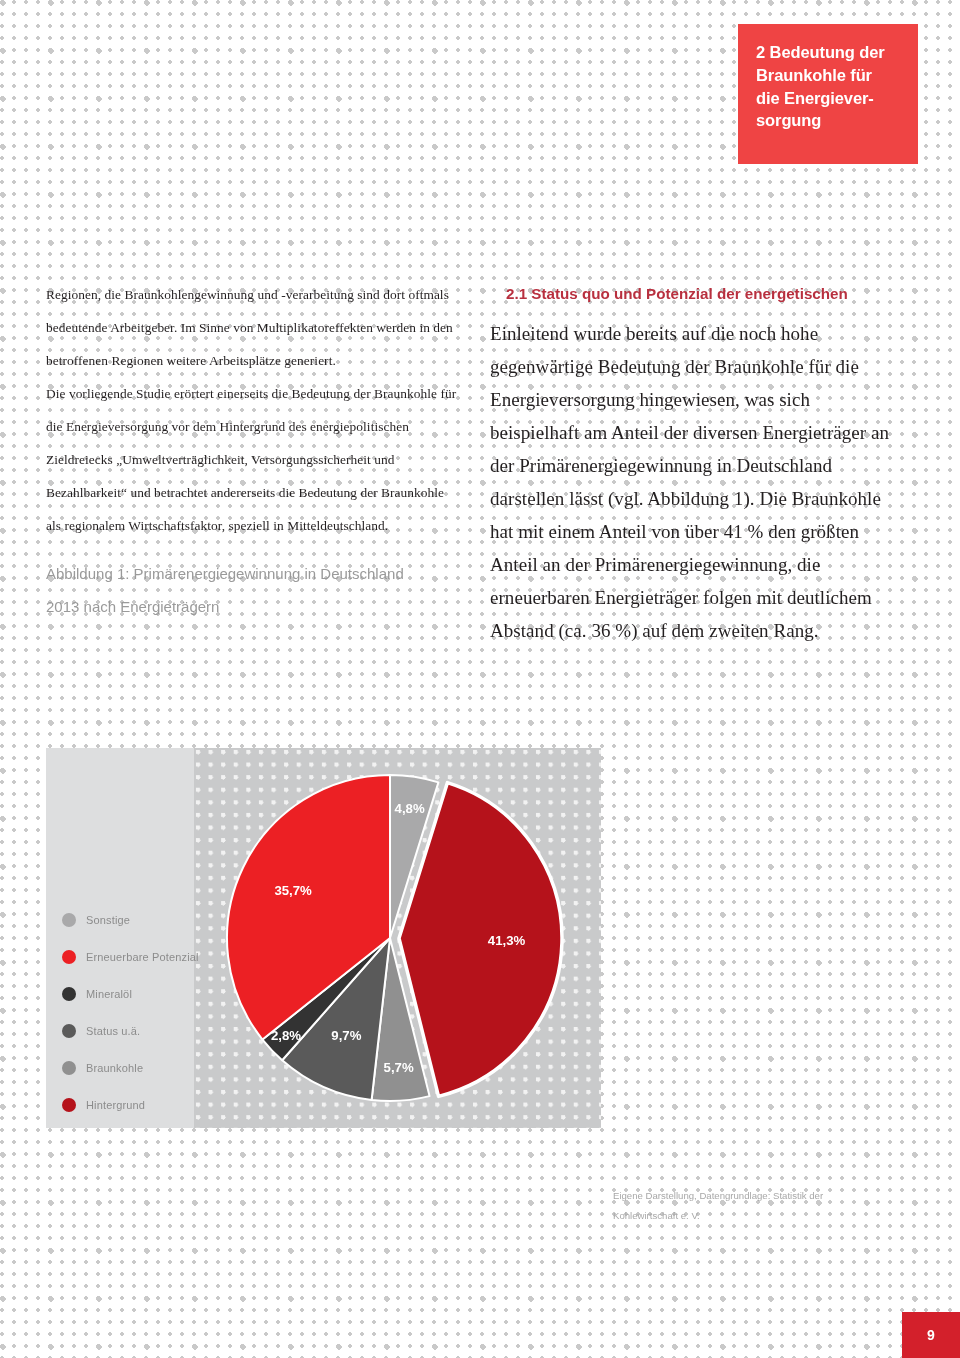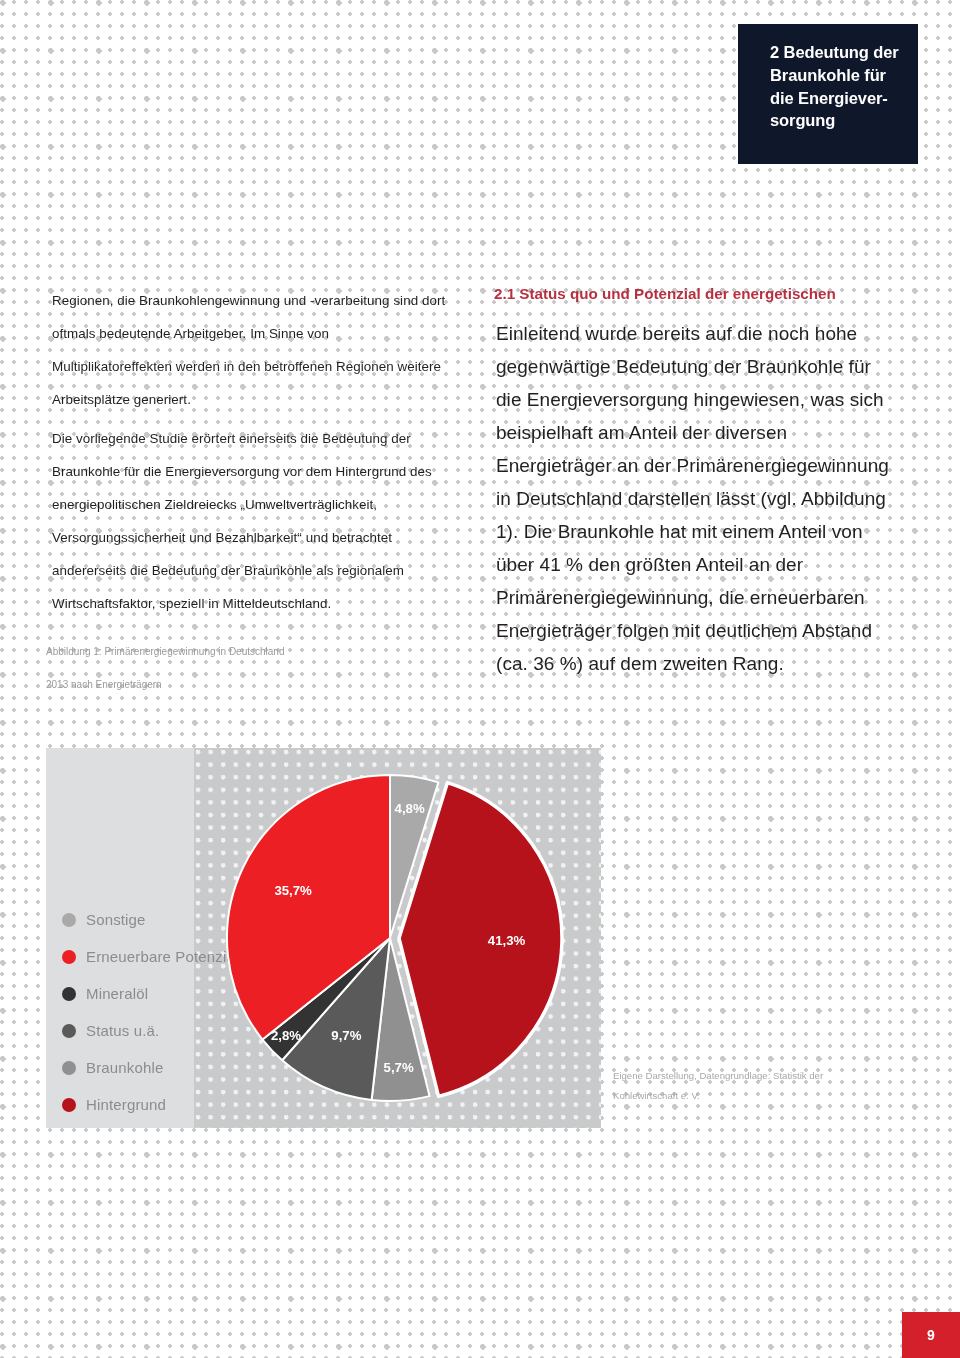--- a/index.html
+++ b/index.html
@@ -33,23 +33,23 @@
     inset: 0;
   }
 
   
   .chapter-box {
     position: absolute;
     left: 738px;
     top: 24px;
     width: 180px;
     height: 140px;
-    background: #0f172a;
+    background: #ef4444;
     box-sizing: border-box;
-    padding: 17px 16px 0 32px;
+    padding: 17px 16px 0 18px;
   }
   .chapter-title {
     color: #ffffff;
     font-size: 16.5px;
     font-weight: bold;
     line-height: 1.38;
     letter-spacing: -0.1px;
     white-space: pre-line;
   }
 
@@ -59,37 +59,38 @@
     top: 278px;
     width: 412px;
   }
   .col-left  { left: 46px; }
   .col-right { left: 490px; }
 
   .body-p {
     color: #231f20;
     font-size: 13.4px;
     line-height: 33px;
-    margin: 6px;
+    margin: 0;
     letter-spacing: 0.05px;
+    font-family: Liberation Serif, serif;
   }
   .col-right .body-p { font-size: 19px; }
 
   .section-head {
     color: #b8303f;
     font-size: 15.2px;
     line-height: 31px;
-    margin: 0 0 8px 4px;
+    margin: 0 0 8px 16px;
     white-space: pre-line;
   }
   .section-head .indent { padding-left: 26px; display: inline-block; }
 
   .figure-caption {
     color: #9a9a9a;
-    font-size: 10px;
+    font-size: 15px;
     line-height: 33px;
     margin: 15px 0 0 0;
     white-space: pre-line;
   }
 
   
   .figure {
     position: absolute;
     left: 46px;
     top: 748px;
@@ -122,21 +123,21 @@
     height: 37px;
   }
   .legend-swatch {
     width: 14px; height: 14px;
     border-radius: 50%;
     flex: 0 0 auto;
     margin-right: 10px;
   }
   .legend-label {
     color: #8c8c8c;
-    font-size: 15px;
+    font-size: 11px;
     letter-spacing: 0.15px;
     white-space: nowrap;
   }
 
   
   #pie-svg {
     position: absolute;
     left: 148px;
     top: 0;
     width: 407px;
@@ -148,21 +149,21 @@
     font-size: 13.2px;
     font-weight: bold;
     text-anchor: middle;
     dominant-baseline: middle;
   }
 
   
   .source-note {
     position: absolute;
     left: 613px;
-    top: 1066px;
+    top: 1186px;
     width: 300px;
     color: #a8a8a8;
     font-size: 9.6px;
     line-height: 20px;
     white-space: pre-line;
   }
 
   
   .page-number-box {
     position: absolute;

